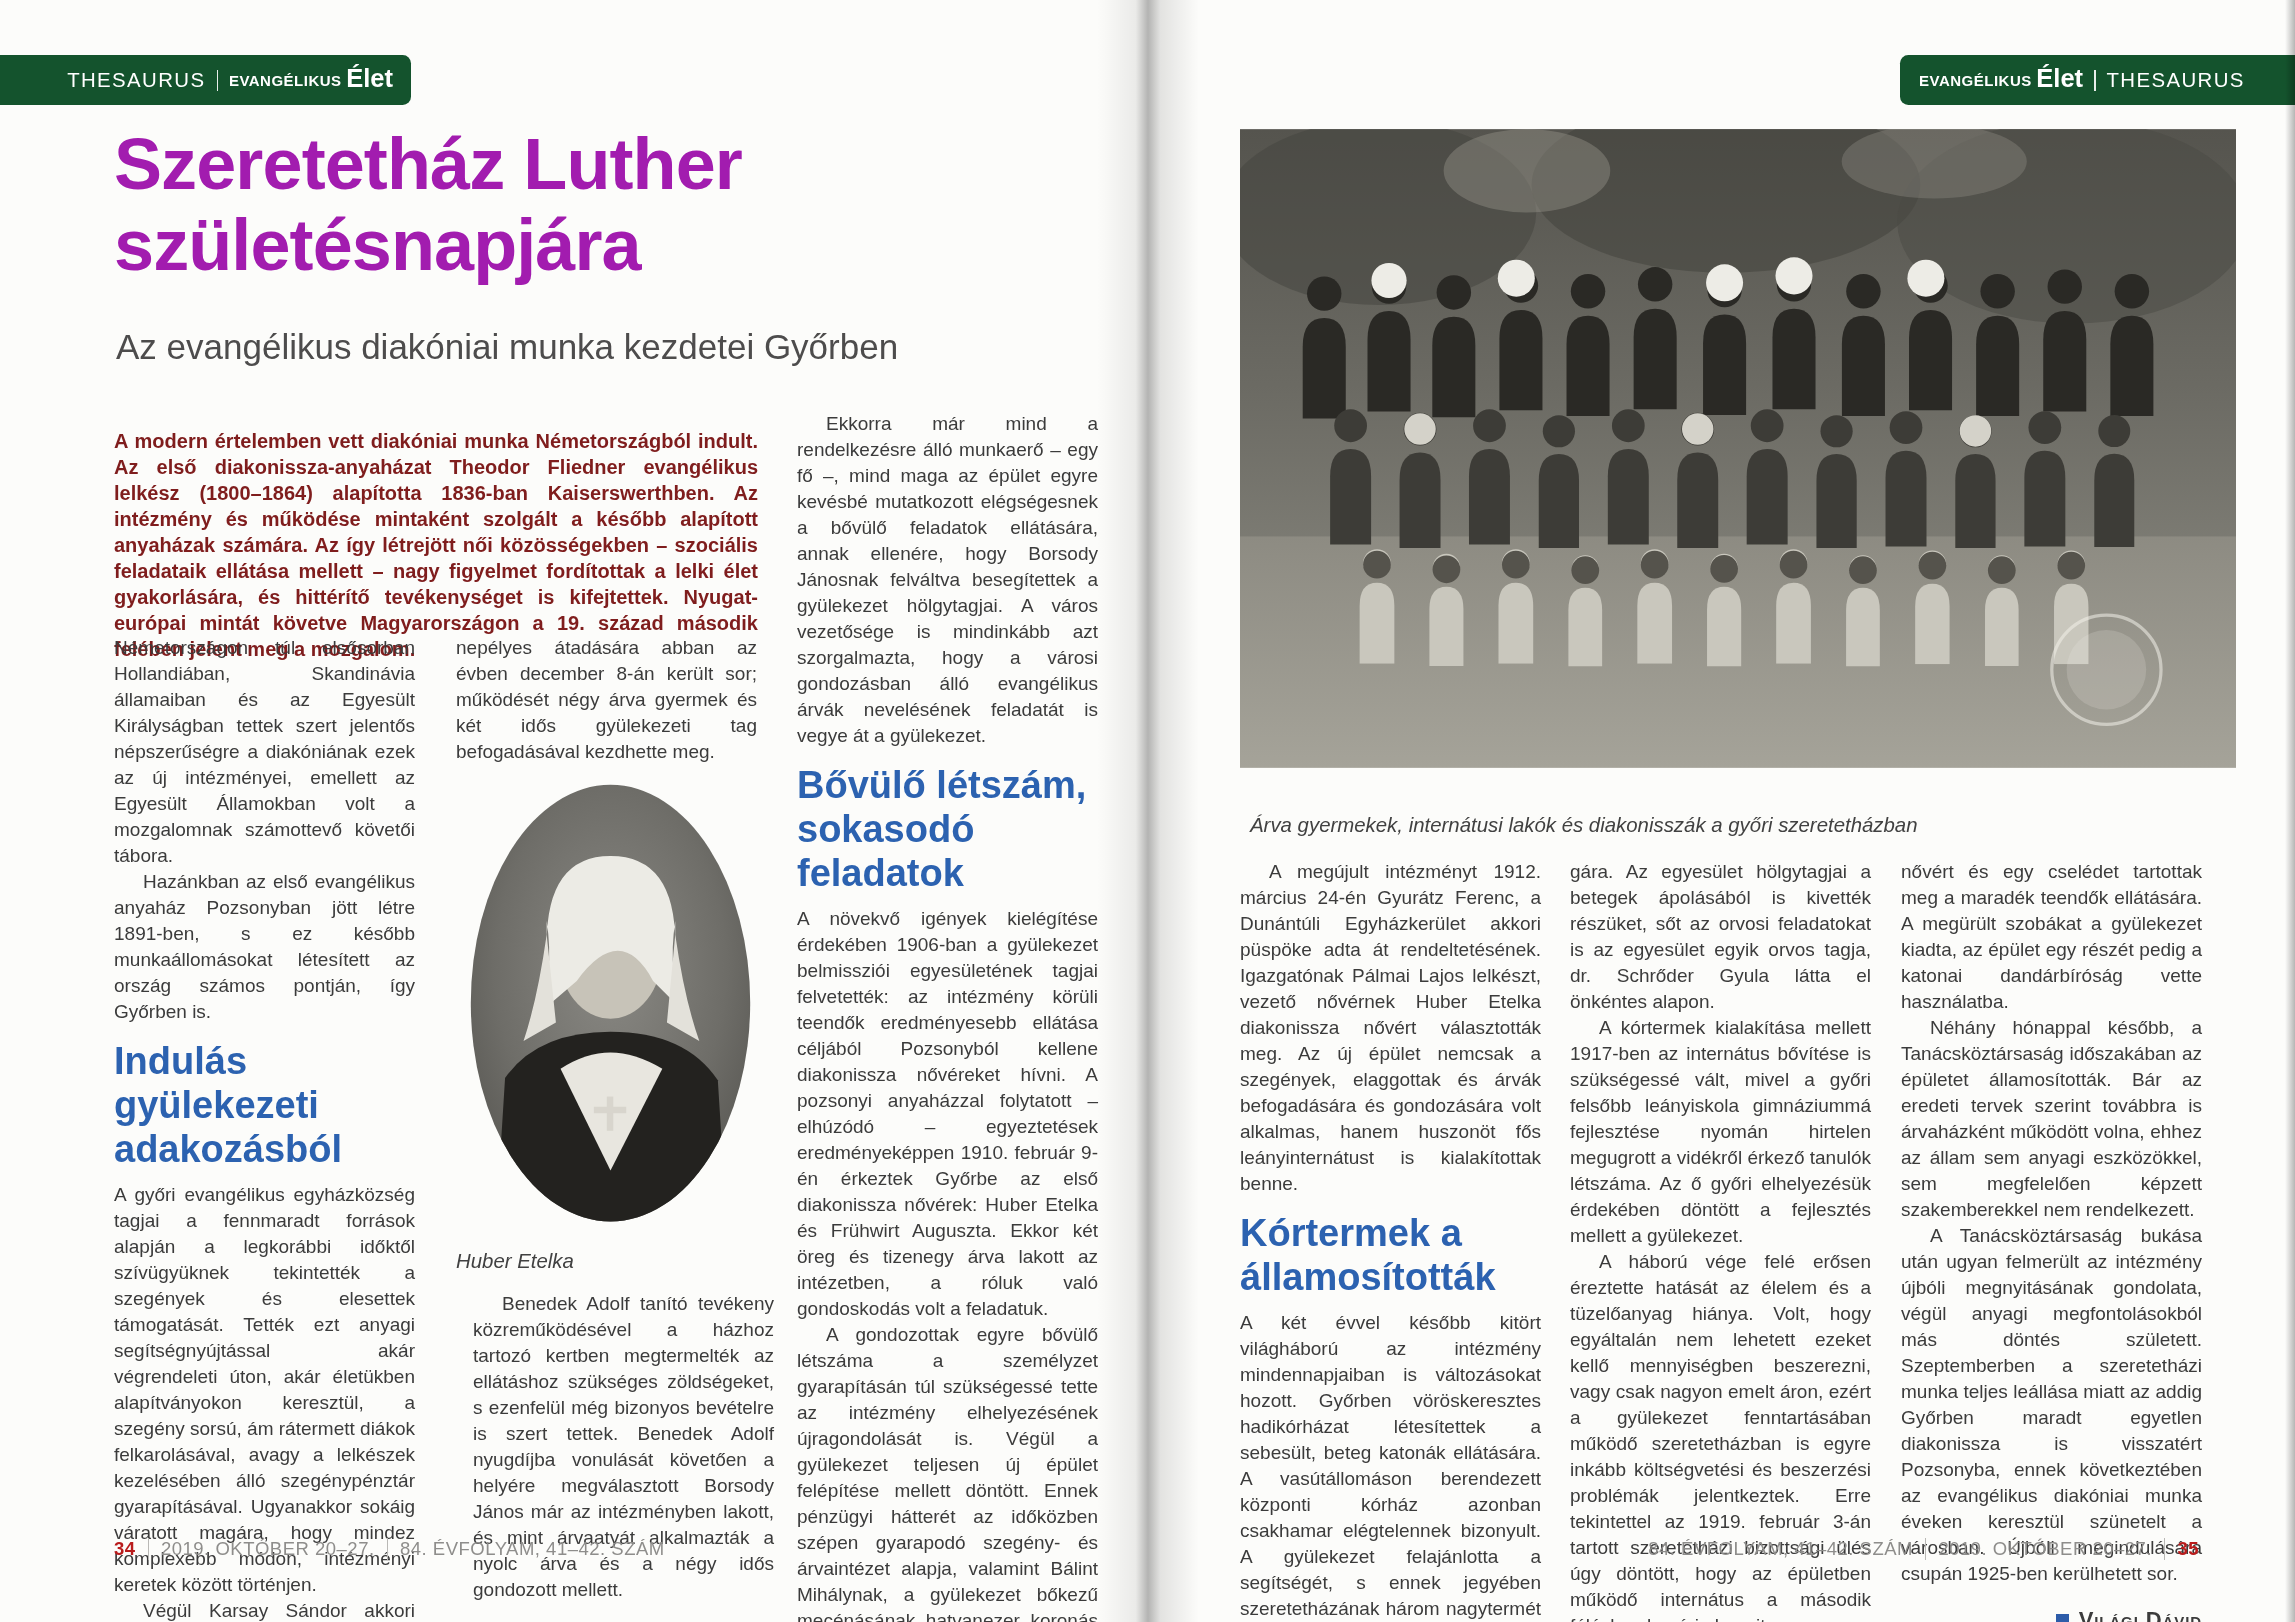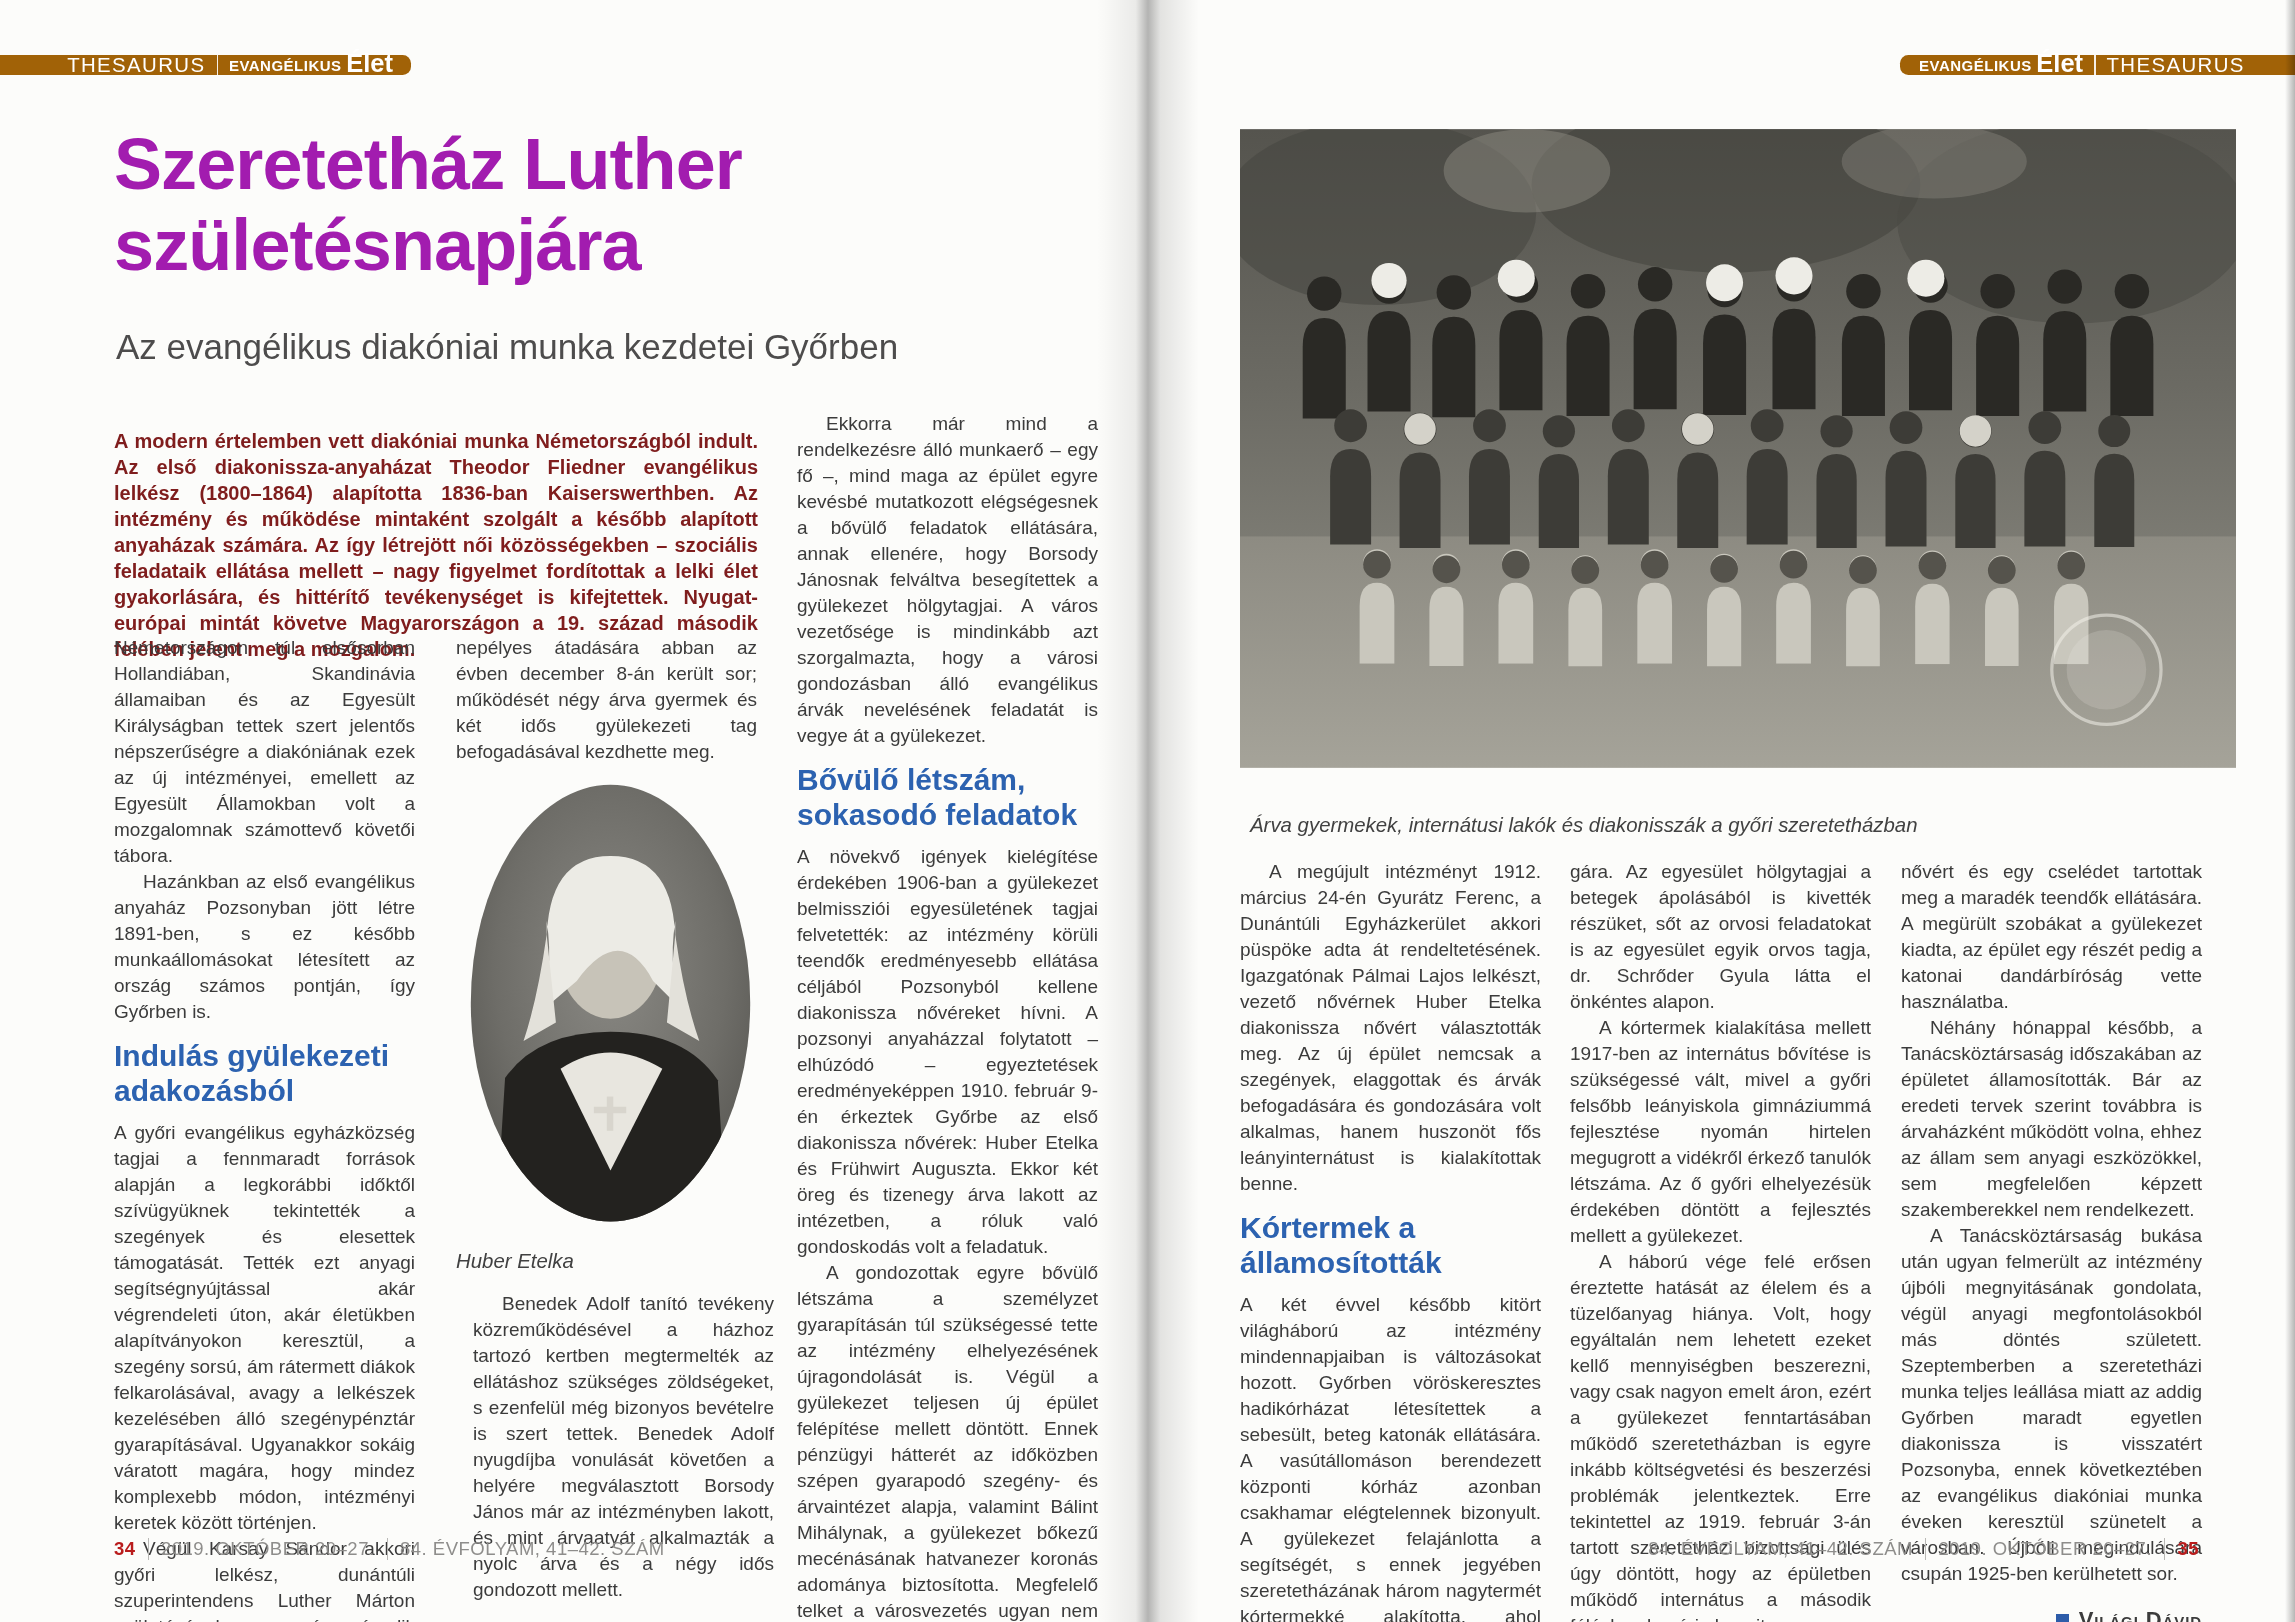--- a/index.html
+++ b/index.html
@@ -4,38 +4,38 @@
 <style>
   html,body{margin:0;padding:0;background:#d9d9d9;}
   .spread{position:relative;width:2295px;height:1622px;background:#fcfcfa;overflow:hidden;
           font-family:"Liberation Sans","DejaVu Sans",sans-serif;color:#3a3a3a;}
   
   .fold{position:absolute;left:1097px;top:0;width:102px;height:100%;pointer-events:none;
         background:linear-gradient(90deg,rgba(0,0,0,0) 0%,rgba(0,0,0,.07) 38%,rgba(40,40,40,.34) 50%,rgba(0,0,0,.10) 62%,rgba(0,0,0,0) 100%);}
   .edge-right{position:absolute;right:0;top:0;width:10.2px;height:100%;pointer-events:none;
         background:linear-gradient(90deg,rgba(0,0,0,0),rgba(0,0,0,.28));}
   
-  .badge{position:absolute;top:55px;height:20px;background:#a16207;color:#fff;display:flex;align-items:center;}
+  .badge{position:absolute;top:55px;height:50px;background:#14532d;color:#fff;display:flex;align-items:center;}
   .badge-left{left:0;width:393px;border-radius:0 8.3px 8.3px 0;justify-content:flex-end;padding-right:17.6px;}
   .badge-right{right:0;width:376px;border-radius:8.3px 0 0 8.3px;justify-content:flex-start;padding-left:19.4px;}
   .badge .sec{font-size:20.4px;letter-spacing:1.4px;font-weight:400;}
   .badge .sep{width:1.4px;height:21px;background:rgba(255,255,255,.9);margin:0 11px;flex:0 0 auto;}
   .badge .caps{font-size:15px;font-weight:700;letter-spacing:0.5px;}
   .badge .name{font-size:25.5px;font-weight:700;margin-left:4.6px;position:relative;top:-1.4px;}
   
   .title{position:absolute;left:114px;top:124px;font-size:72px;line-height:1.12;font-weight:700;
          color:#a21caf;letter-spacing:-0.9px;}
   .subtitle{position:absolute;left:116px;top:327px;font-size:35px;font-weight:400;color:#4d4c4c;}
   .lead{position:absolute;left:114px;top:428px;width:644px;font-size:20px;line-height:26px;
         font-weight:700;color:#7f1d1d;text-align:justify;}
   
   .col{position:absolute;width:301px;font-size:19px;line-height:26px;text-align:justify;color:#3b3b3b;}
   .col p{margin:0;}
   .col p.ind{text-indent:29px;}
-  .sub{font-size:30px;line-height:1.16;color:#2c62b0;font-weight:700;text-align:left;margin:14px 0 11px;}
+  .sub{font-size:38px;line-height:1.16;color:#2c62b0;font-weight:700;text-align:left;margin:14px 0 11px;}
   
   .caption{position:absolute;font-style:italic;font-size:20.4px;color:#414141;}
   .author-row{margin-top:20.4px;display:flex;justify-content:flex-end;align-items:center;gap:10.2px;text-align:right;}
   .author-sq{width:13px;height:13px;background:#2d5ca9;flex:0 0 auto;}
   .author{font-variant:small-caps;font-weight:600;font-size:22px;color:#3c3c3c;letter-spacing:0.9px;}
   
   .footer{position:absolute;top:1538px;display:flex;align-items:center;gap:12px;font-size:18.5px;
           color:#8e8d8b;letter-spacing:0.5px;white-space:nowrap;}
   .footer-left{left:114px;}
   .footer-right{right:96px;}

